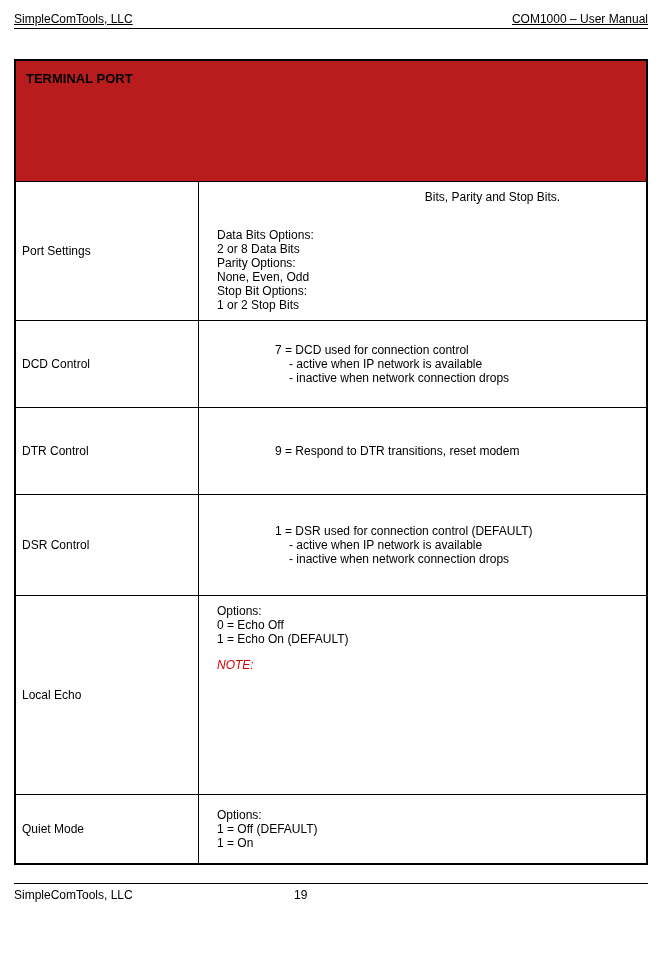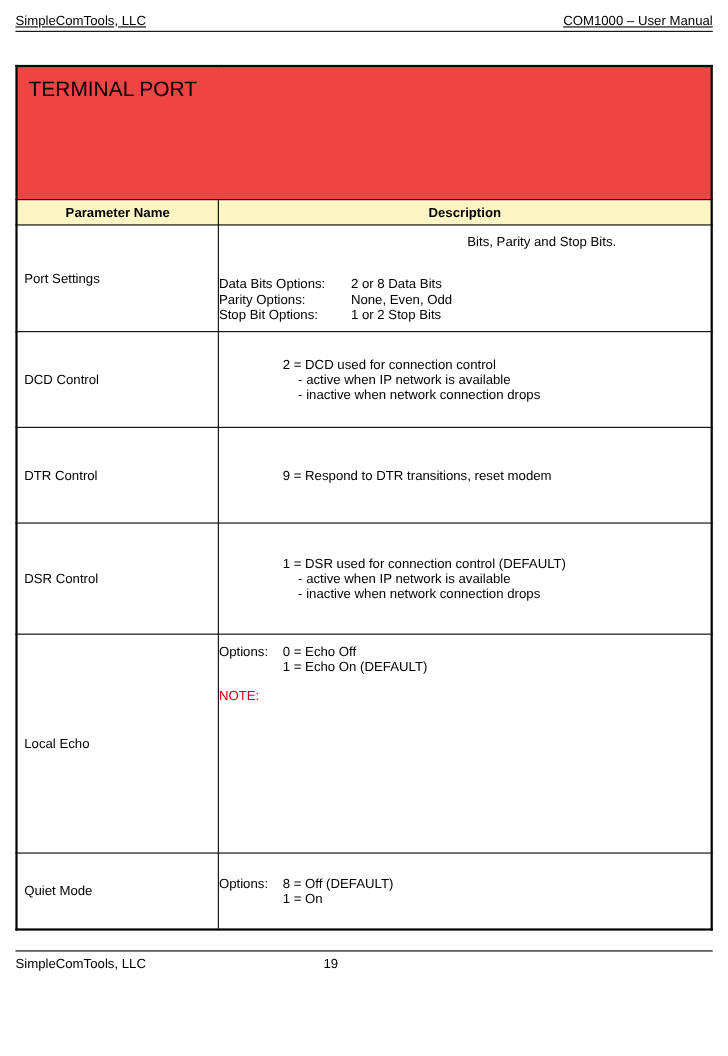--- a/index.html
+++ b/index.html
@@ -28,47 +28,48 @@
     border-collapse: collapse;
     width: 100%;
     border: 2px solid #000;
   }
   table.main td, table.main th {
     border: 1px solid #000;
     padding: 4px 6px;
     vertical-align: middle;
   }
   .title-cell {
-    background: #ef4444;
-    font-weight: normal;
+    background: #b91c1c;
+    font-weight: bold;
     height: 100px;
     padding: 10px !important;
     vertical-align: top !important;
-    font-size: 19px;
+    font-size: 13px;
   }
   .header-row td {
     background: #fdf6c4;
     font-weight: bold;
     text-align: center;
     padding: 6px 4px;
   }
   .param-col {
     width: 170px;
     text-align: left;
   }
   .desc-col {
-    padding: 8px 0 !important;
+    padding: 8px 18px !important;
     border-radius: 19px;
   }
   .note-red {
     color: #d40000;
+    font-style: italic;
   }
   .indent1 { padding-left: 58px; display:block; }
   .sub-indent { padding-left: 72px; display:block; }
-  .kv-row { display:flex; }
+  .kv-row { display:flex;flex-direction:column; }
   .kv-label { width: 120px; }
   .footer-area {
     border-top: 1px solid #000;
     margin-top: 18px;
     padding-top: 4px;
     display:flex;
   }
   .footer-left { width: 280px; }
 </style>
 </head>
@@ -79,24 +80,20 @@
   <div class="top-header">
     <span>SimpleComTools, LLC</span>
     <span>COM1000 – User Manual</span>
   </div>
 
   <table class="main">
     <tbody>
         <tr>
       <td colspan="2" class="title-cell">TERMINAL PORT</td>
     </tr>
-    <tr class="header-row">
-      <td class="param-col">Parameter Name</td>
-      <td>Description</td>
-    </tr>
 
     <tr>
       <td class="param-col">Port Settings</td>
       <td class="desc-col">
         <div style="text-align:center; padding-left:140px; padding-bottom:24px;">Bits, Parity and Stop Bits.</div>
         <div class="kv-row">
               <span class="kv-label">Data Bits Options:</span>
               <span>2 or 8 Data Bits</span>
             </div>
         <div class="kv-row">
@@ -106,21 +103,21 @@
         <div class="kv-row">
               <span class="kv-label">Stop Bit Options:</span>
               <span>1 or 2 Stop Bits</span>
             </div>
       </td>
     </tr>
 
     <tr>
       <td class="param-col" style="height:78px;">DCD Control</td>
       <td class="desc-col">
-        <span class="indent1">2 = DCD used for connection control</span>
+        <span class="indent1">7 = DCD used for connection control</span>
         <span class="sub-indent">- active when IP network is available</span>
         <span class="sub-indent">- inactive when network connection drops</span>
       </td>
     </tr>
 
     <tr>
       <td class="param-col" style="height:78px;margin-top:48px;">DTR Control</td>
       <td class="desc-col">
         <span class="indent1">9 = Respond to DTR transitions, reset modem</span>
       </td>
@@ -149,21 +146,21 @@
         <div style="height:12px;"></div>
         <div class="note-red">NOTE:</div>
       </td>
     </tr>
 
     <tr>
       <td class="param-col" style="height:60px;">Quiet Mode</td>
       <td class="desc-col">
         <div class="kv-row">
               <span style="width:58px;">Options:</span>
-              <span>8 = Off (DEFAULT)</span>
+              <span>1 = Off (DEFAULT)</span>
             </div>
         <div class="kv-row">
               <span style="width:58px;"></span>
               <span>1 = On</span>
             </div>
       </td>
     </tr>
 
   </tbody>
     </table>

